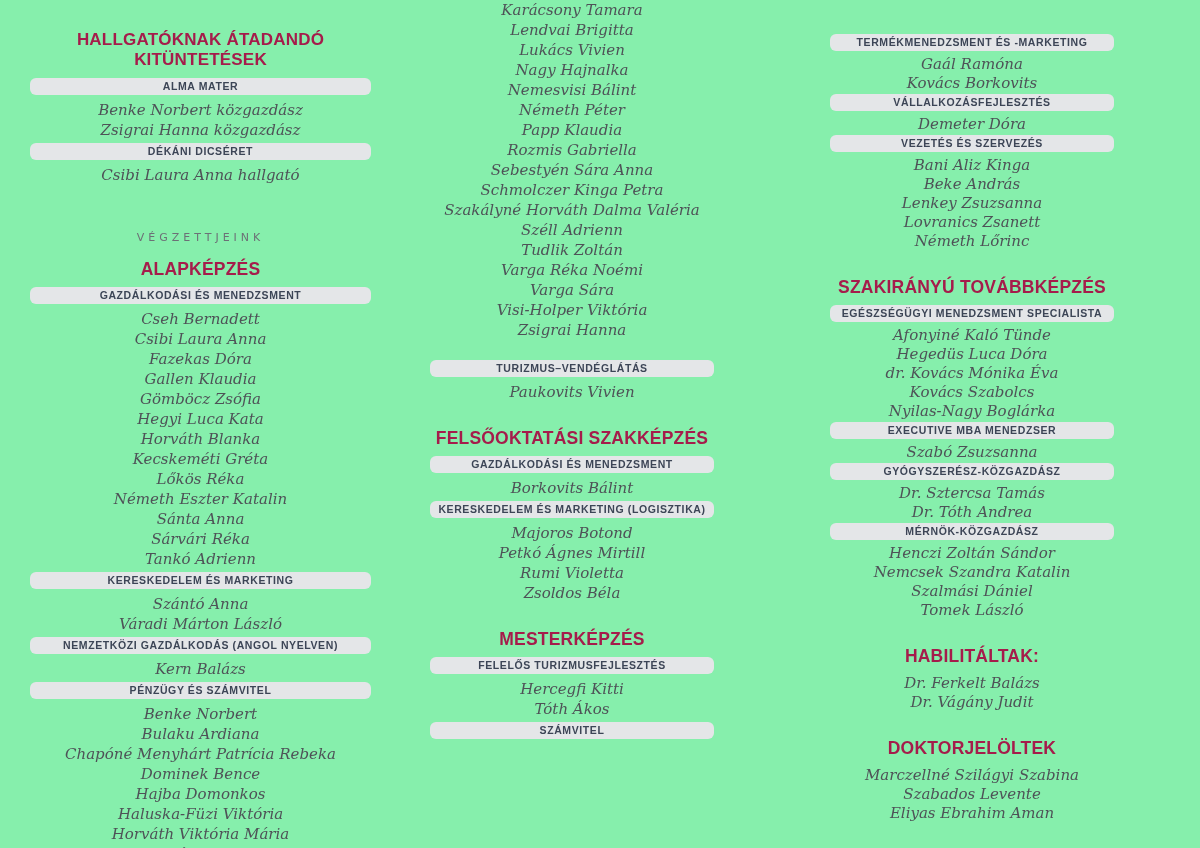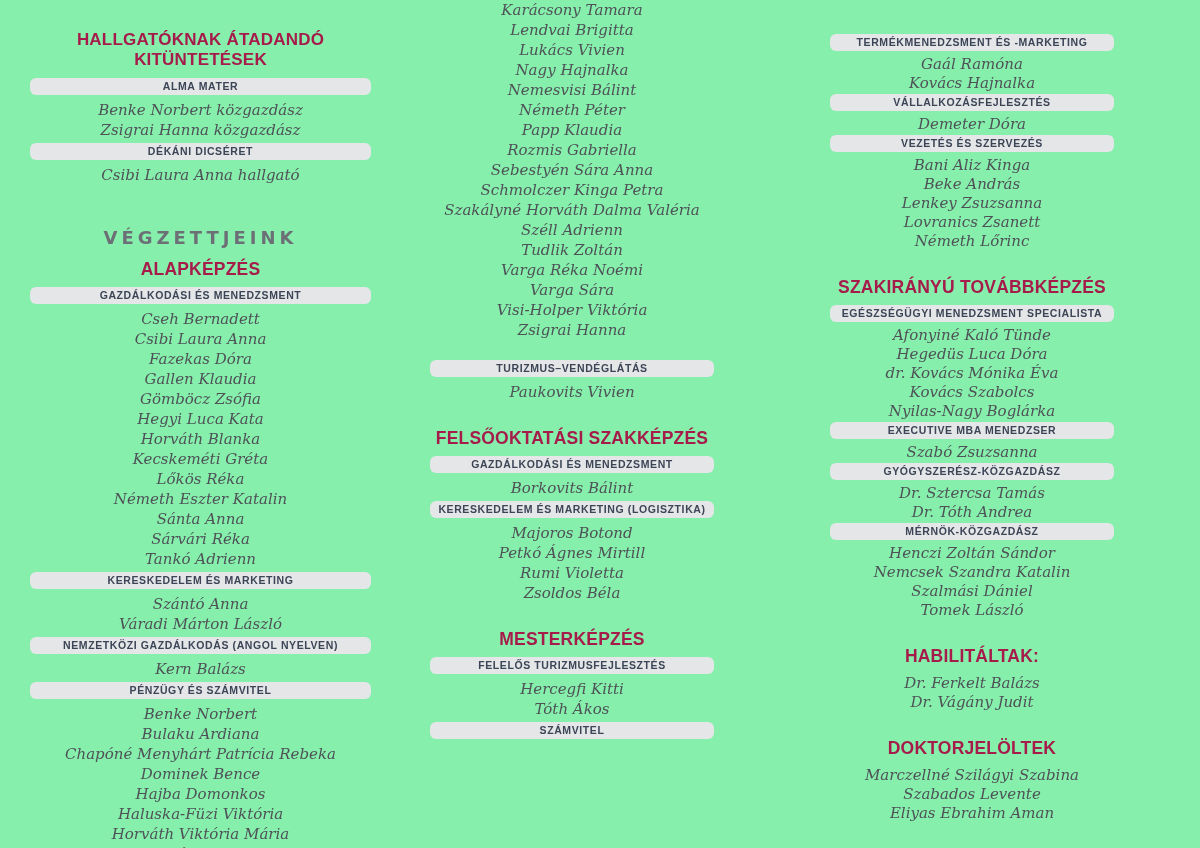--- a/index.html
+++ b/index.html
@@ -25,21 +25,21 @@
   .heading{
     color:var(--accent);
     font-size:17.5px;font-weight:700;line-height:20px;
     text-align:center;letter-spacing:.2px;
     margin:26px 0 8px;
   }
   .column > .heading:first-child{margin-top:0;font-size:17px;}
   .kicker{
     color:var(--kicker-text);
     font-family:"DejaVu Sans",sans-serif;
-    font-size:18px;font-weight:700;line-height:18px;
+    font-size:11px;font-weight:400;line-height:18px;
     letter-spacing:4px;text-align:center;
     margin:44px 0 0 0;
   }
   .kicker + .heading{margin-top:12px;}
   .bar{
     background:var(--bar-bg);
     color:var(--bar-text);
     height:17px;line-height:17px;
     font-size:10.5px;font-weight:700;letter-spacing:.6px;
     text-align:center;border-radius:6px;
@@ -153,21 +153,21 @@
       <div class="names">
         <div class="name">Hercegfi Kitti</div>
         <div class="name">Tóth Ákos</div>
       </div>
       <div class="bar">SZÁMVITEL</div>
     </div>
   <div class="column col-right">
       <div class="bar">TERMÉKMENEDZSMENT ÉS -MARKETING</div>
       <div class="names">
         <div class="name">Gaál Ramóna</div>
-        <div class="name">Kovács Hajnalka</div>
+        <div class="name">Kovács Borkovits</div>
       </div>
       <div class="bar">VÁLLALKOZÁSFEJLESZTÉS</div>
       <div class="names">
         <div class="name">Demeter Dóra</div>
       </div>
       <div class="bar">VEZETÉS ÉS SZERVEZÉS</div>
       <div class="names">
         <div class="name">Bani Aliz Kinga</div>
         <div class="name">Beke András</div>
         <div class="name">Lenkey Zsuzsanna</div>

